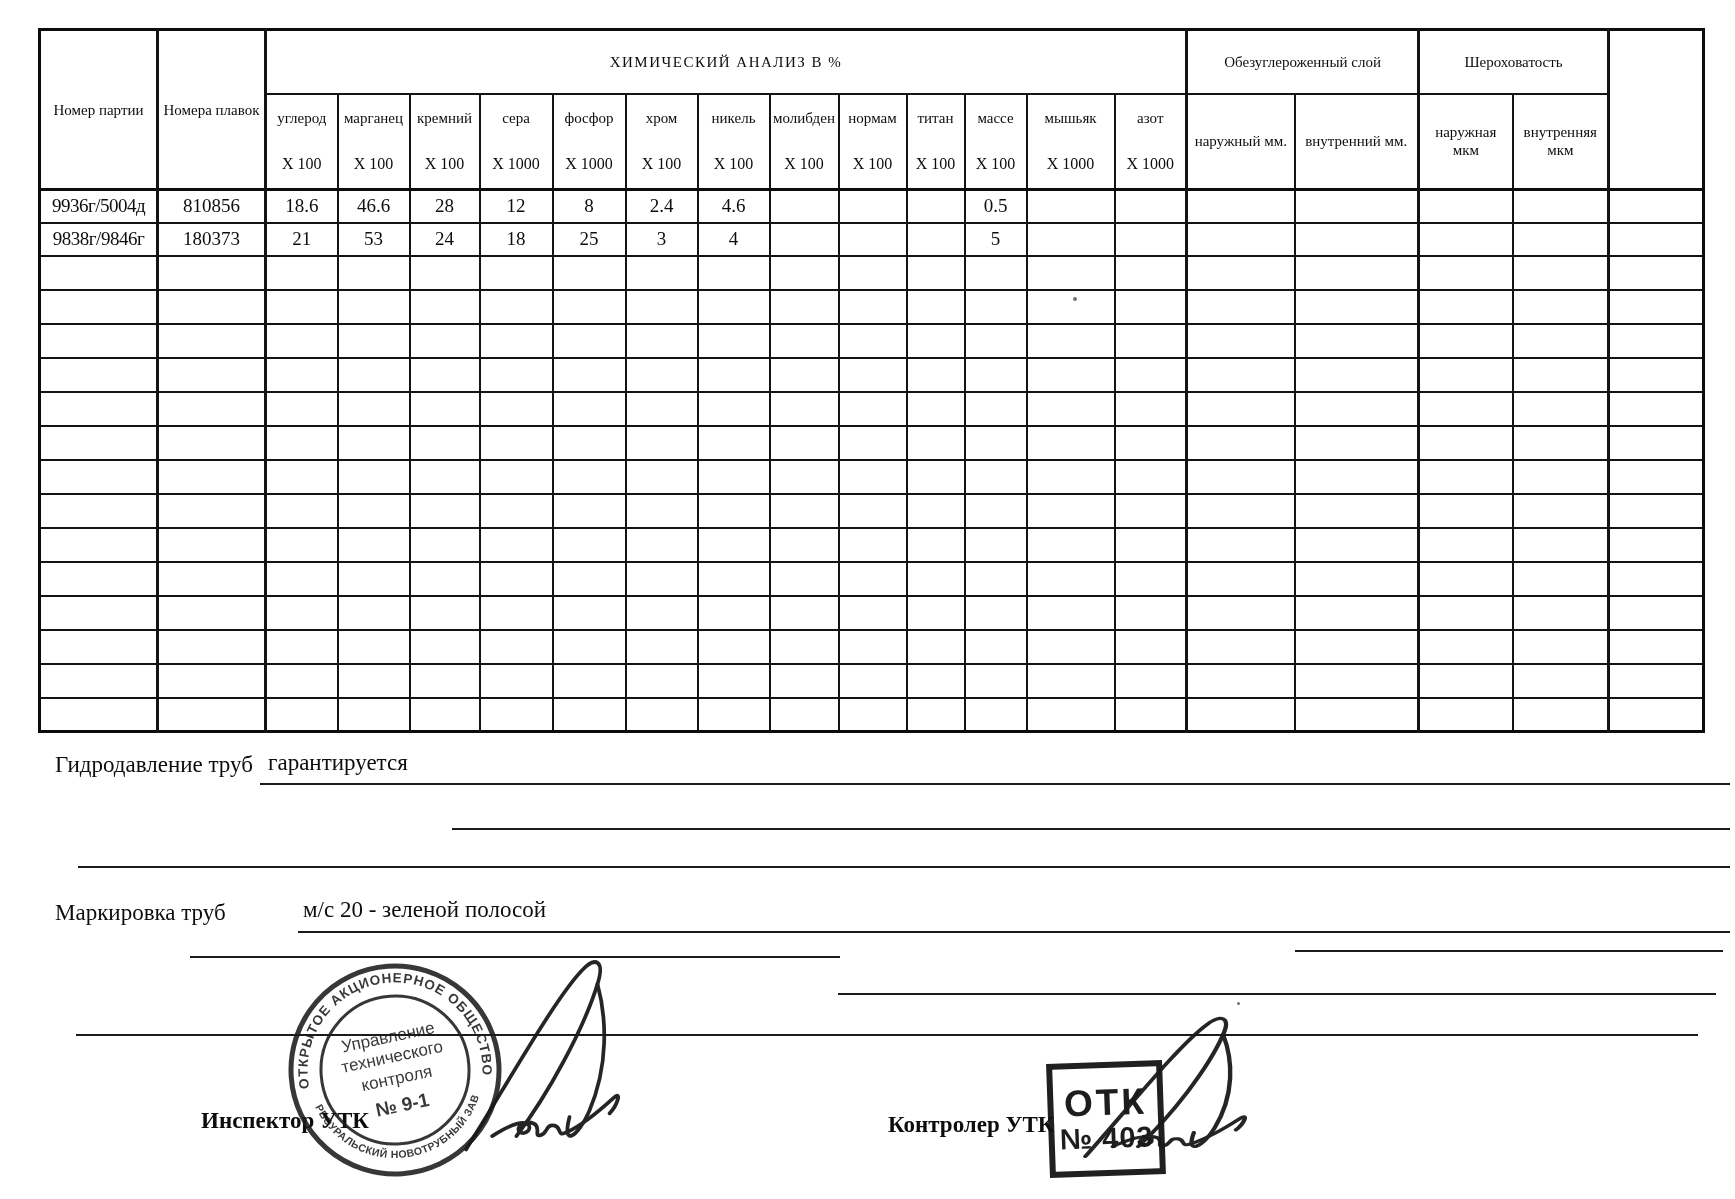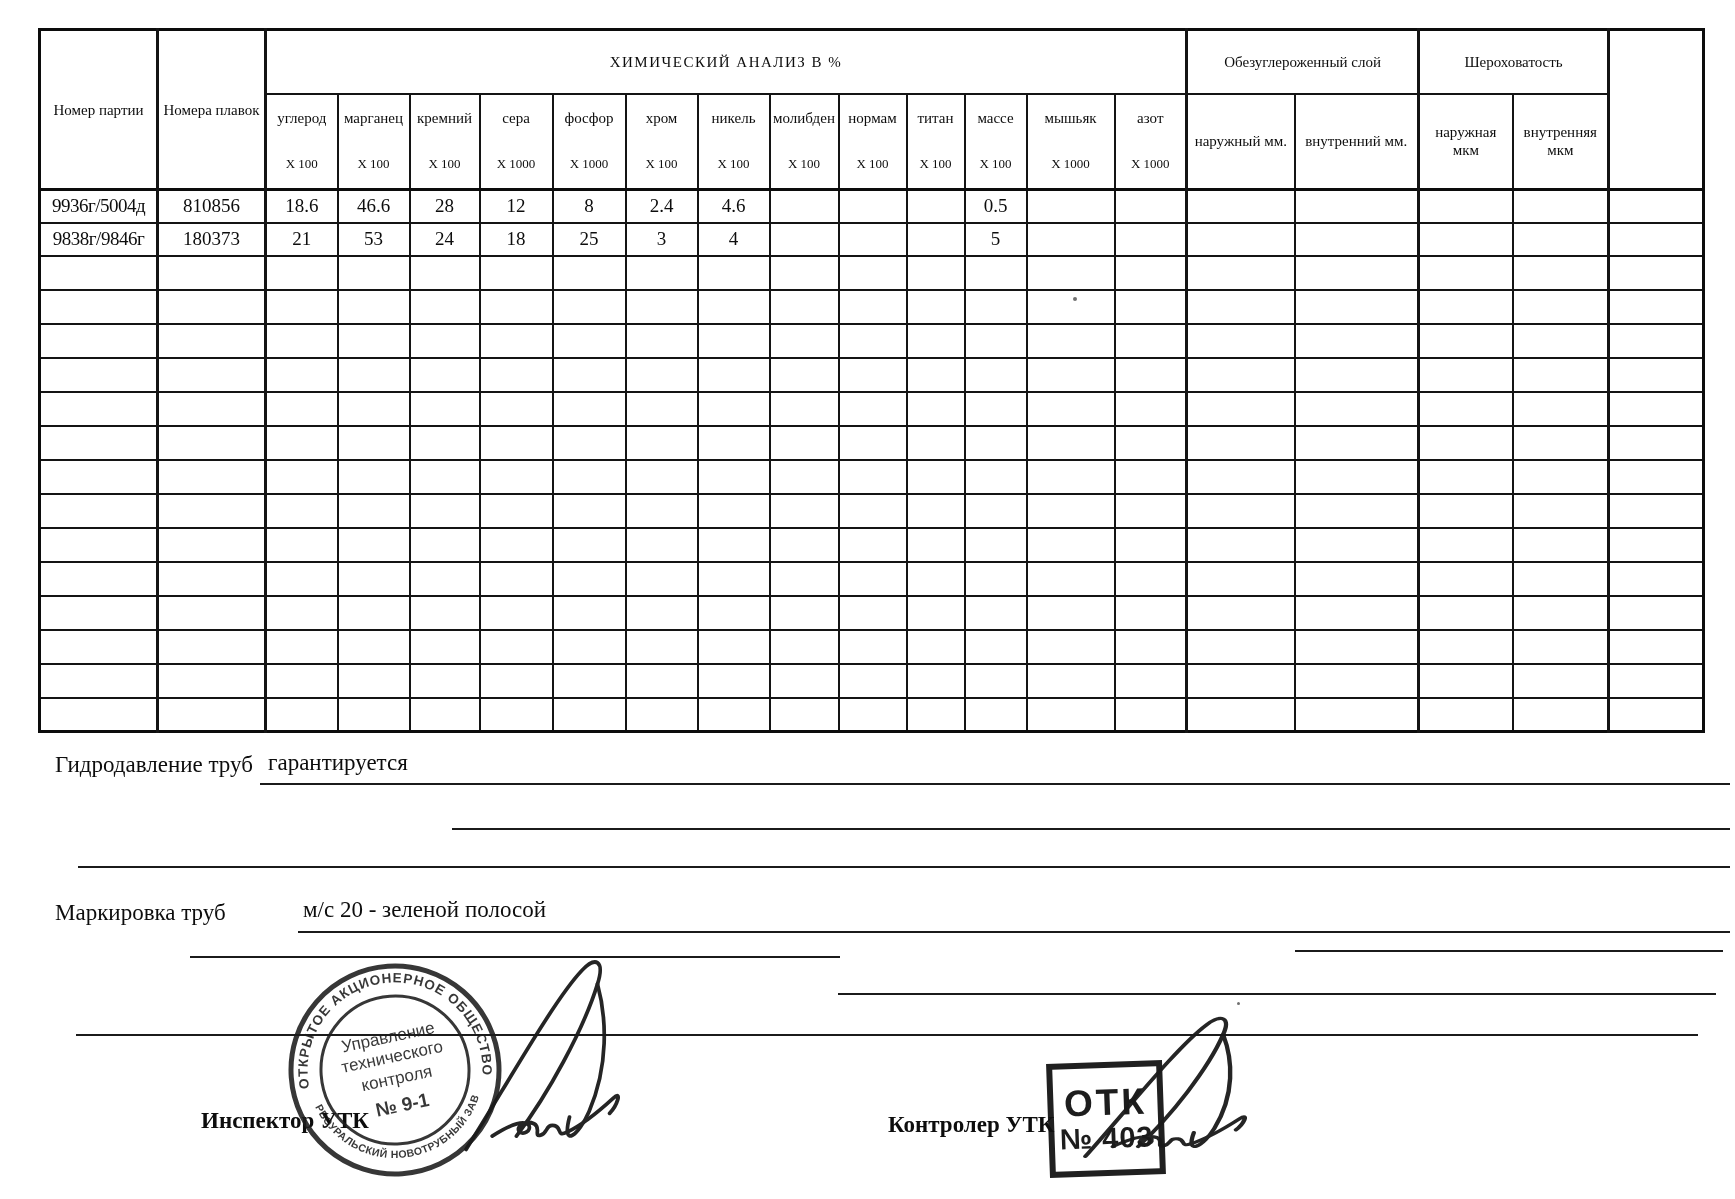--- a/index.html
+++ b/index.html
@@ -21,21 +21,21 @@
   thead tr.sub-row{height:96px;}
   thead{border-bottom:3px solid #0c0c0c;}
   th.chem-group{font-size:17px;letter-spacing:1.5px;}
   th.rowspan-col{font-size:17px;line-height:21px;}
   th.group-label{font-size:16px;line-height:20px;}
   tbody tr{height:34px;}
   tbody tr.data-row{height:33px;}
   tbody td{font-size:19px;}
   td.cell-party{text-align:left;padding-left:3px;font-size:19px;letter-spacing:-0.5px;}
   .bl3{border-left-width:3px !important;}
-  .factor{display:block;font-size:13px;margin-top:28px;}
+  .factor{display:block;font-size:16px;margin-top:28px;}
 
   
   .ftext{position:absolute;font-size:23px;white-space:nowrap;color:#0d0d0d;}
   .fbold{font-weight:bold;}
   .rule{position:absolute;height:2px;background:#1b1b1b;}
 
   
   .stamp-round{position:absolute;left:277px;top:952px;width:236px;height:236px;
     opacity:.88;transform:rotate(-4deg);}
   .stamp-otk{position:absolute;left:1048px;top:1062px;width:104px;height:102px;

